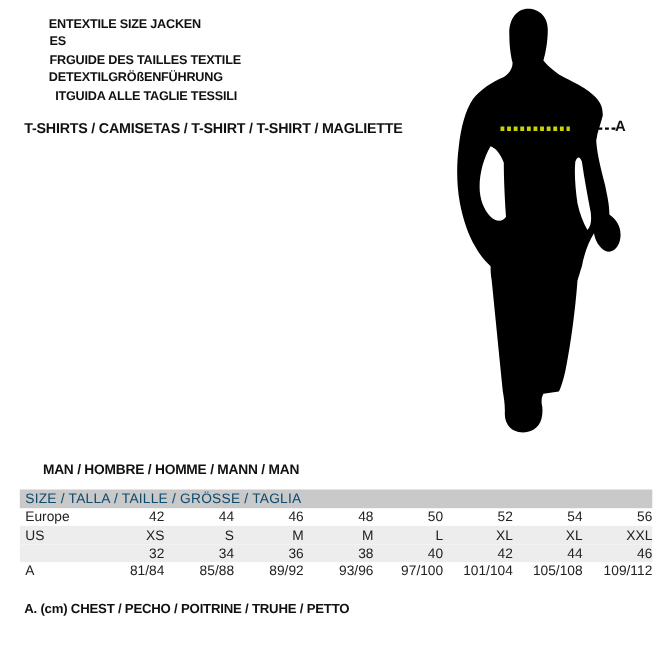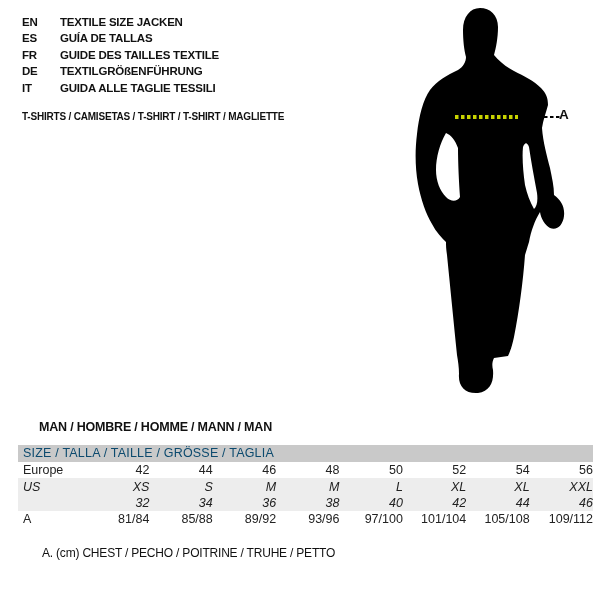--- a/index.html
+++ b/index.html
@@ -12,25 +12,25 @@
     overflow: hidden;
     --dash-color: #c9d400;
     --header-bg: #c9c9c9;
     --zebra-bg: #ededed;
     --ink: #000000;
   }
   .abs { position: absolute; }
 
   
   .lang-list { left: 22px; top: 14px; font-size: 11.5px; font-weight: bold; letter-spacing: -0.2px; }
-  .lang-row { display: flex; line-height: 16.4px; white-space: nowrap; }
+  .lang-row { display: flex; line-height: 16.4px; white-space: nowrap; text-align: right; }
   .lang-code { width: 38px; }
 
   
-  .category { left: 22px; top: 108px; font-size: 10px; font-weight: bold; letter-spacing: -0.2px; }
+  .category { left: 22px; top: 108px; font-size: 13px; font-weight: bold; letter-spacing: -0.2px; }
   .category div { line-height: 17.5px; white-space: nowrap; }
 
   
   .figure-svg { left: 402px; top: 5px; width: 170px; height: 392px; }
   .measure-a { left: 559px; top: 107px; font-size: 13.5px; font-weight: 600; }
 
   
   .section-title { left: 22px; top: 420px; font-size: 12.5px; font-weight: bold; letter-spacing: -0.2px; white-space: nowrap; padding-left: 17px; }
 
   
@@ -39,38 +39,37 @@
     height: 17px; line-height: 17px;
     background: var(--header-bg);
     padding-left: 5px; box-sizing: border-box;
     color: #0c4a6e; letter-spacing: 0.2px; white-space: nowrap;
   }
   .size-row {
     display: grid;
     grid-template-columns: 68px repeat(8, 1fr);
     height: 16.4px; align-items: center;
   }
-  .size-row.shaded { background: var(--zebra-bg); font-style: italic; }
+  .size-row.shaded { background: var(--zebra-bg); }
   .row-label { padding-left: 5px; }
   .cell { text-align: right; }
 
   
-  .footnote { left: 22px; top: 546px; font-size: 12px; font-weight: normal; letter-spacing: -0.2px; white-space: nowrap; margin-left: 20px; }
+  .footnote { left: 22px; top: 546px; font-size: 12px; font-weight: bold; letter-spacing: -0.2px; white-space: nowrap; }
 </style>
 </head>
 <body style="--dash-color: #c9d400; --ink: #000000; --header-bg: #c9c9c9; --zebra-bg: #ededed;">
 
 <div class="abs lang-list">
   <div class="lang-row">
     <span class="lang-code">EN</span>
     <span class="lang-label">TEXTILE SIZE JACKEN</span>
   </div>
   <div class="lang-row">
     <span class="lang-code">ES</span>
-    <span class="lang-label">GUÍA DE TALLAS</span>
   </div>
   <div class="lang-row">
     <span class="lang-code">FR</span>
     <span class="lang-label">GUIDE DES TAILLES TEXTILE</span>
   </div>
   <div class="lang-row">
     <span class="lang-code">DE</span>
     <span class="lang-label">TEXTILGRÖßENFÜHRUNG</span>
   </div>
   <div class="lang-row">

